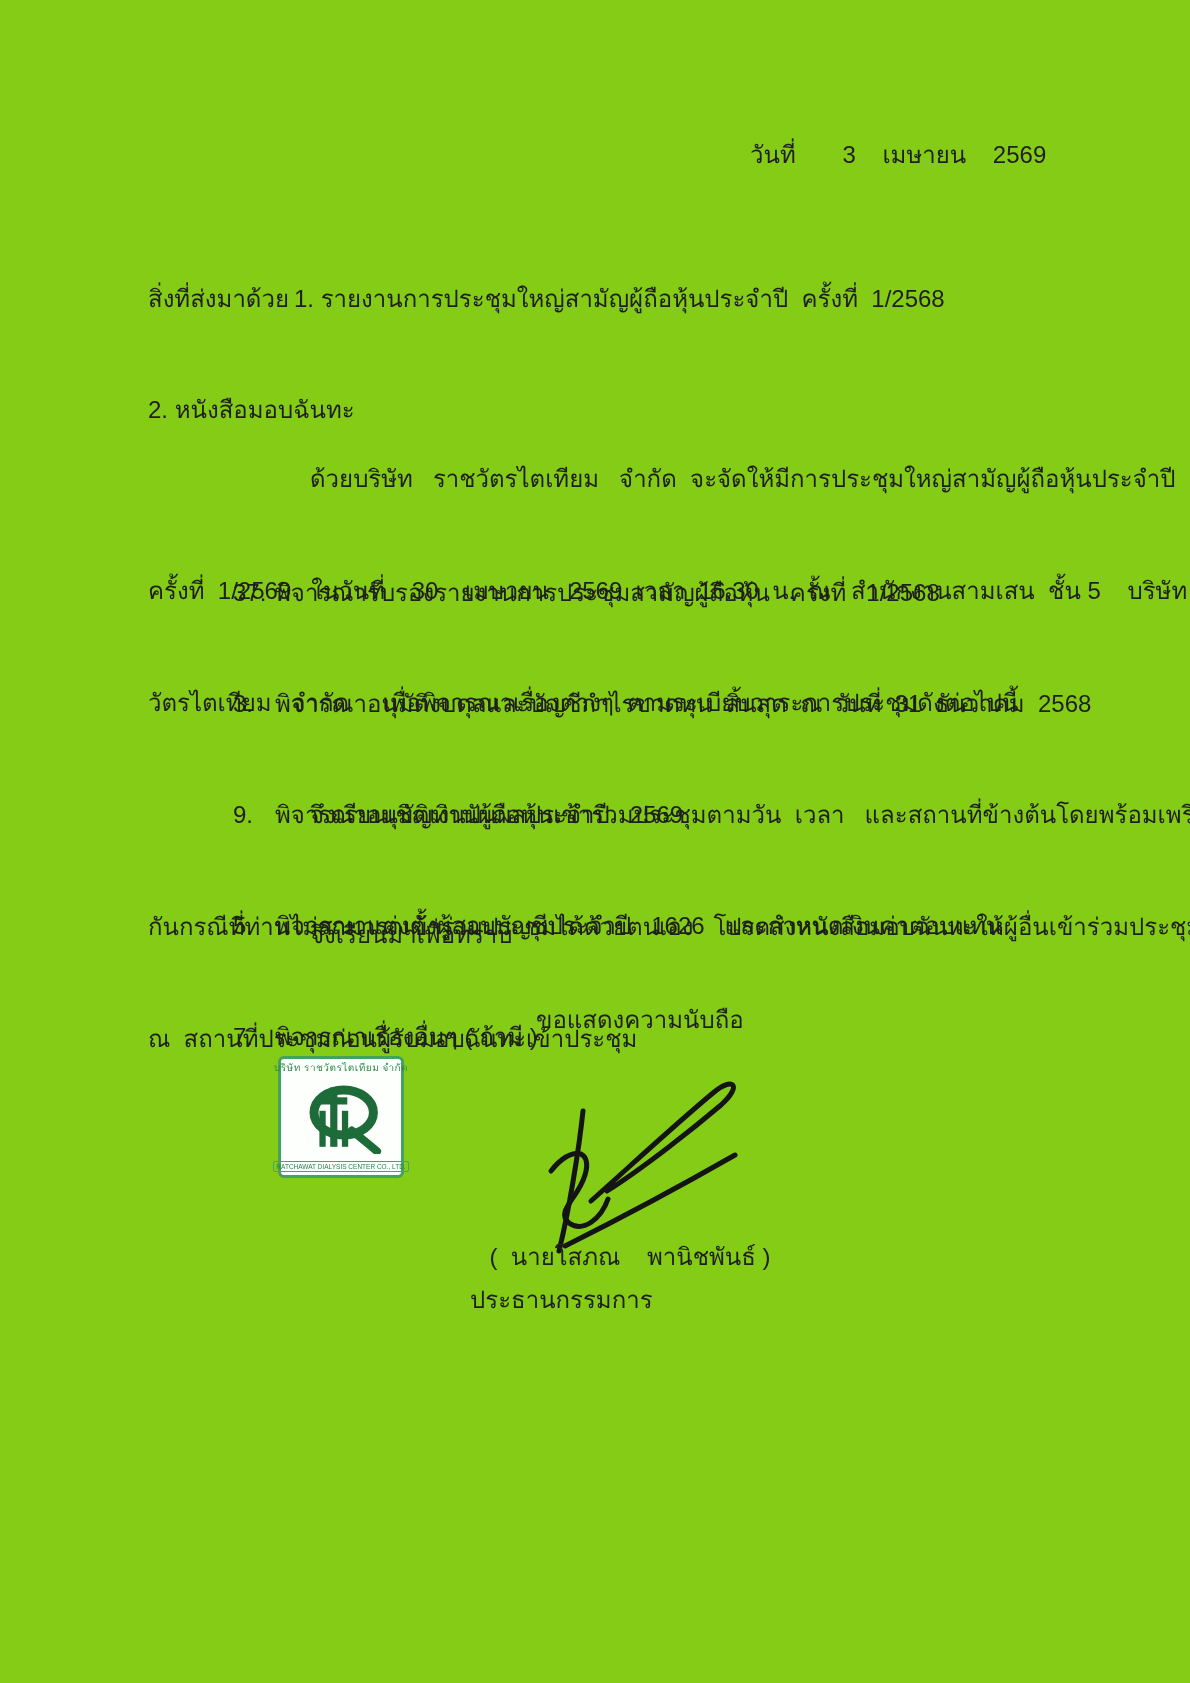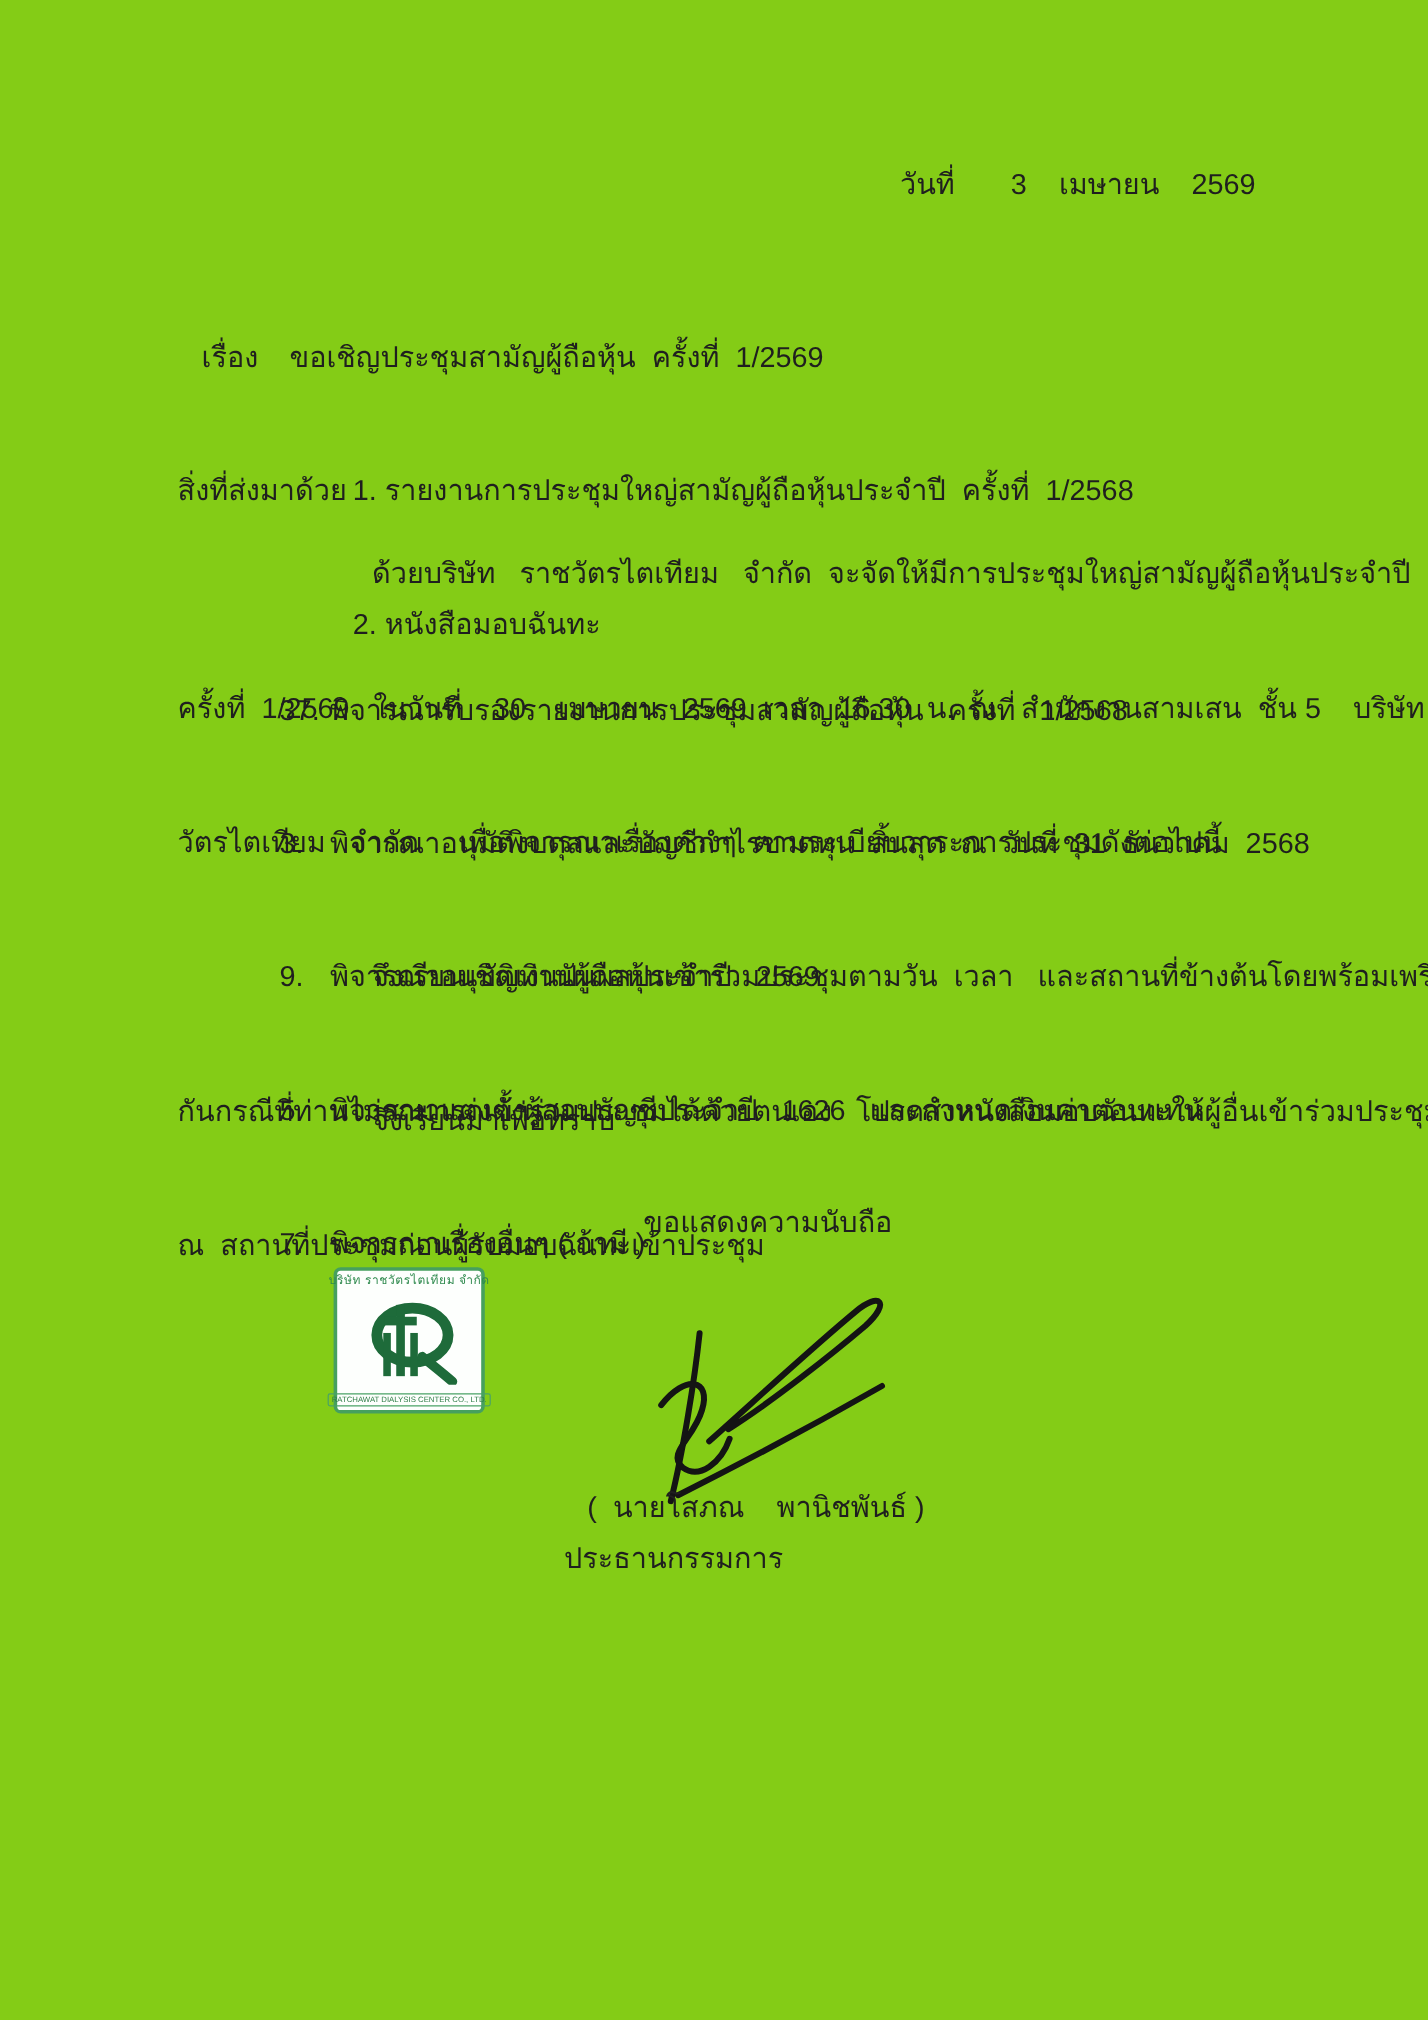--- a/index.html
+++ b/index.html
@@ -14,21 +14,21 @@
     overflow:hidden;
   }
   .abs{position:absolute;white-space:pre;}
   
   .date-line{top:136px;left:750px;}
   .header-block{top:206px;left:148px;}
   .hrow{display:flex;white-space:pre;}
   .hrow.shift{padding-left:20px;}
   .hlabel{margin-right:26px;}
   .enc-label{width:146px;flex:0 0 auto;margin-right:0;}
-  .enc-item2{margin-left:146px;}
+  .enc-item2{}
   
   .para{left:148px;width:915px;}
   .para .pline{white-space:pre;line-height:38px;}
   .para .indent{padding-left:162px;}
   .opening{top:386px;}
   .closing{top:722px;}
   
   .agenda{top:500px;left:233px;}
   .agenda .arow{display:flex;white-space:pre;line-height:37px;}
   .agenda .anum{width:42px;flex:0 0 auto;}
@@ -60,24 +60,20 @@
   .signature{top:1012px;left:468px;width:280px;height:220px;}
 </style>
 </head>
 <body>
 
 <div class="page">
 
   <div class="abs date-line">วันที่       3    เมษายน    2569</div>
 
   <div class="abs header-block">
-    <div class="hrow shift">
-      <span class="hlabel">เรื่อง</span>
-      <span>ขอเชิญประชุมสามัญผู้ถือหุ้น  ครั้งที่  1/2569</span>
-    </div>
     <div class="hrow">
       <span class="hlabel enc-label">สิ่งที่ส่งมาด้วย</span>
       <span>1. รายงานการประชุมใหญ่สามัญผู้ถือหุ้นประจำปี  ครั้งที่  1/2568</span>
     </div>
     <div class="hrow">
       <span class="enc-item2">2. หนังสือมอบฉันทะ</span>
     </div>
   </div>
 
   <div class="abs para opening">

